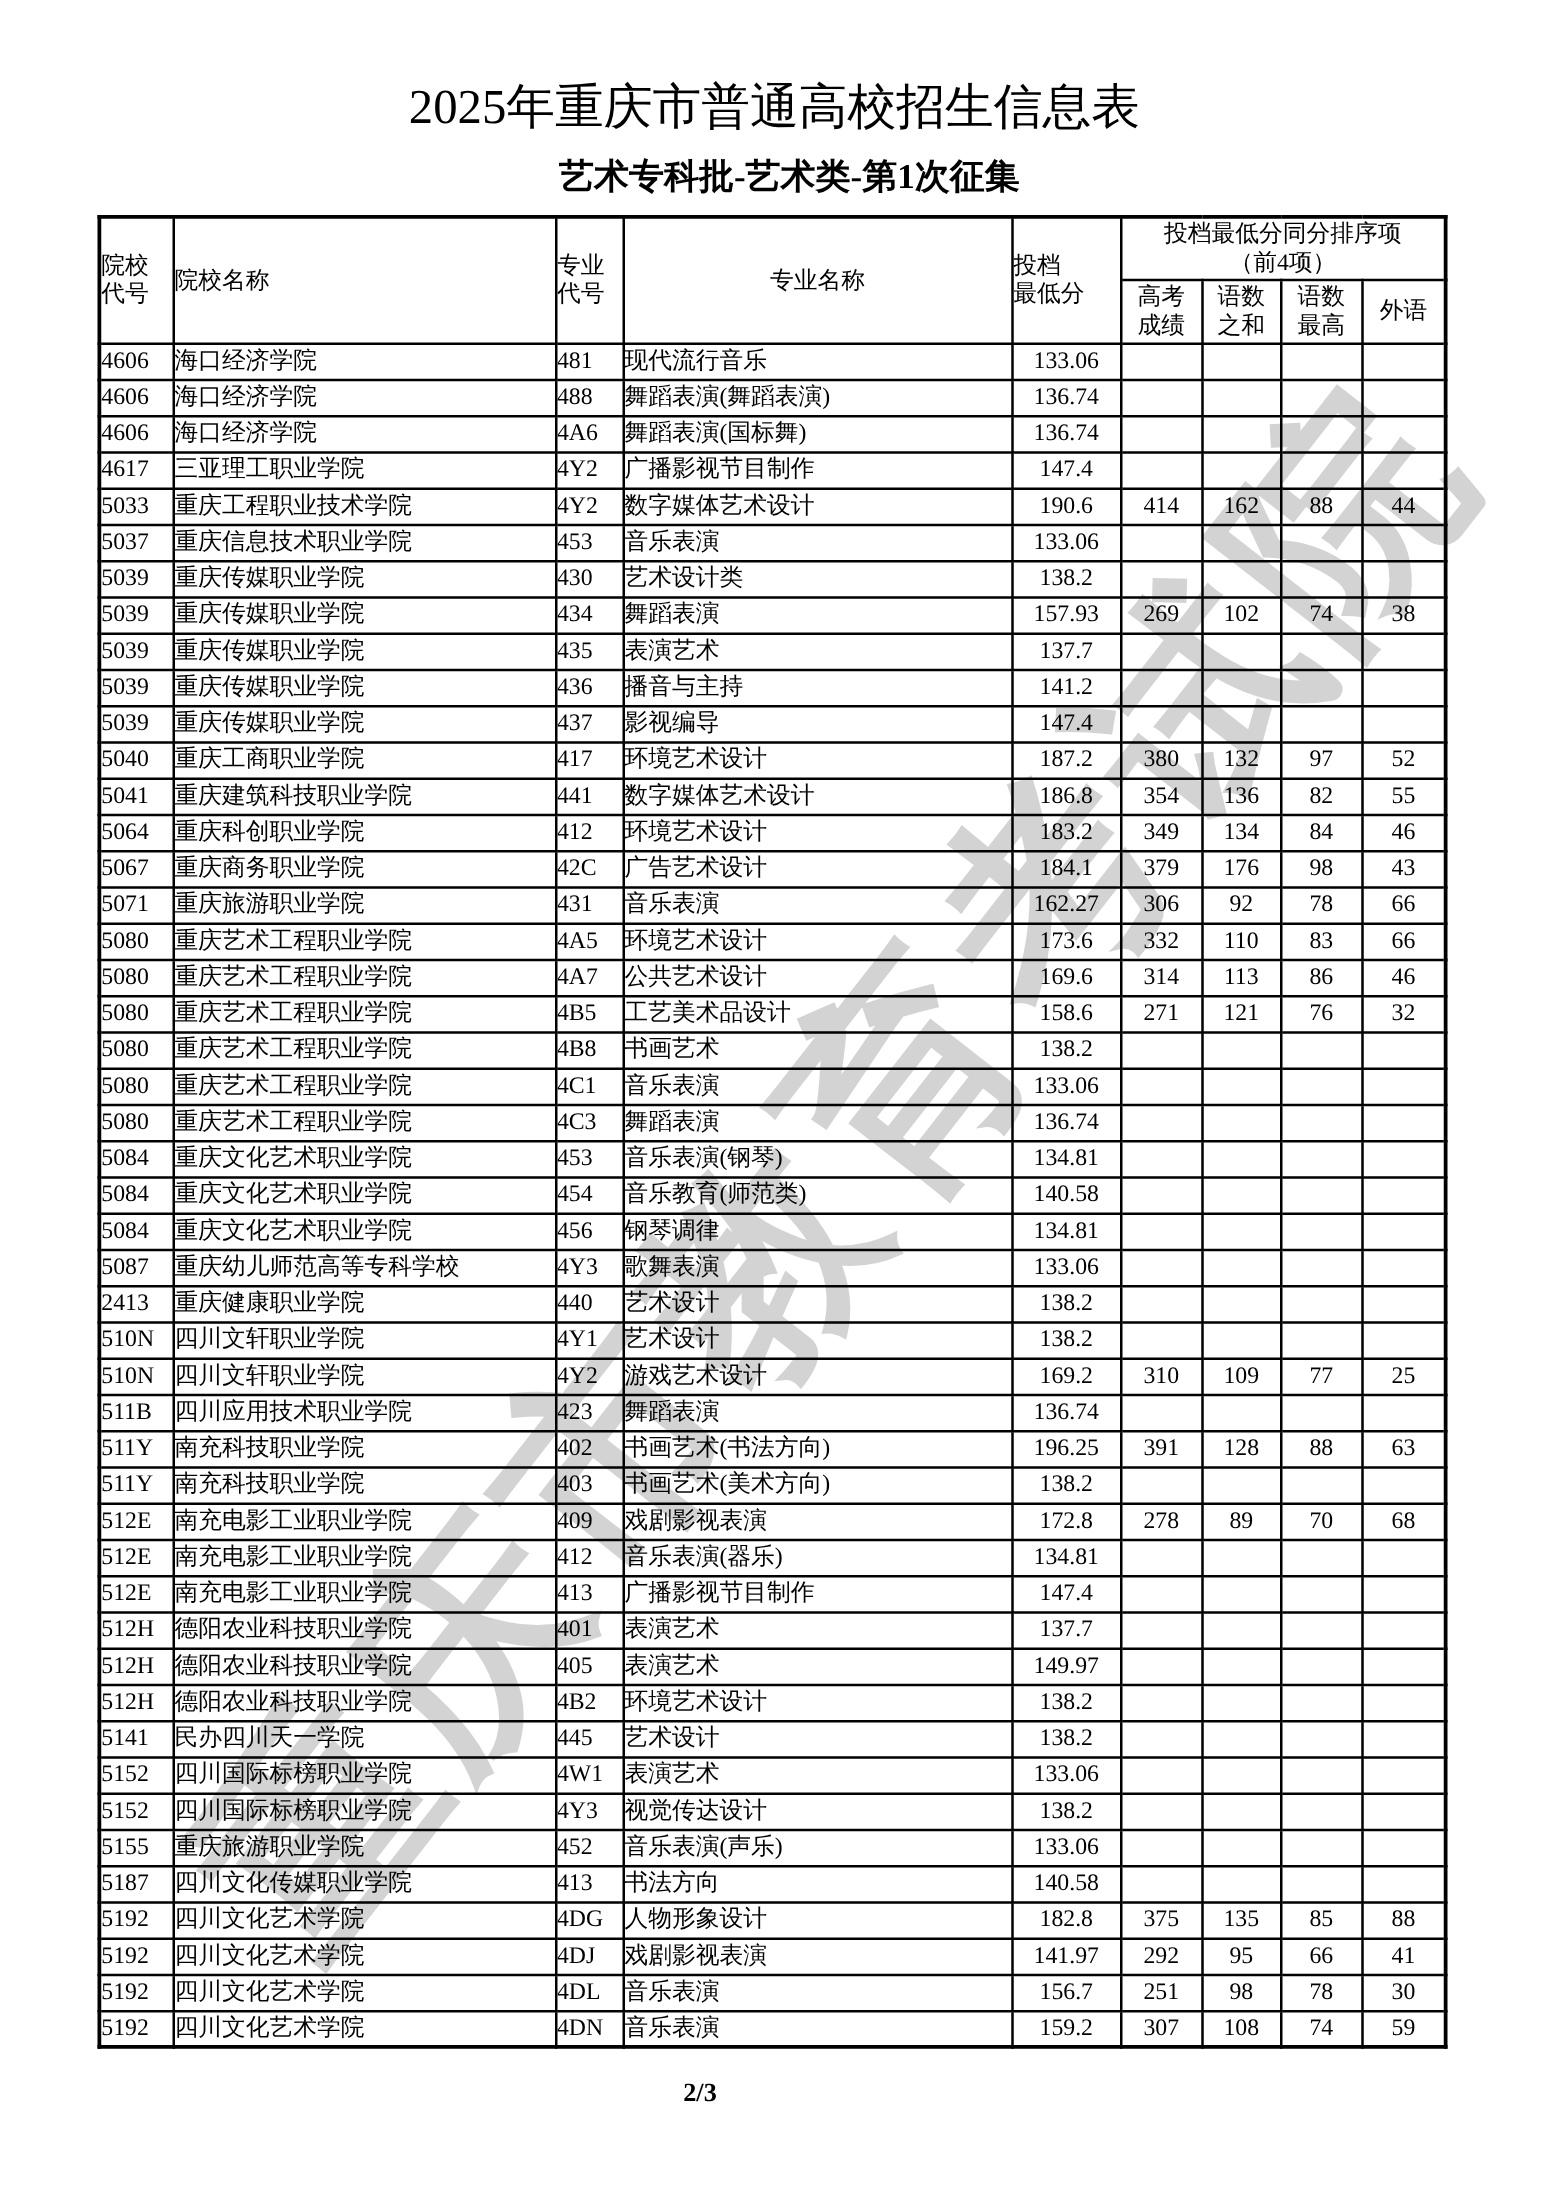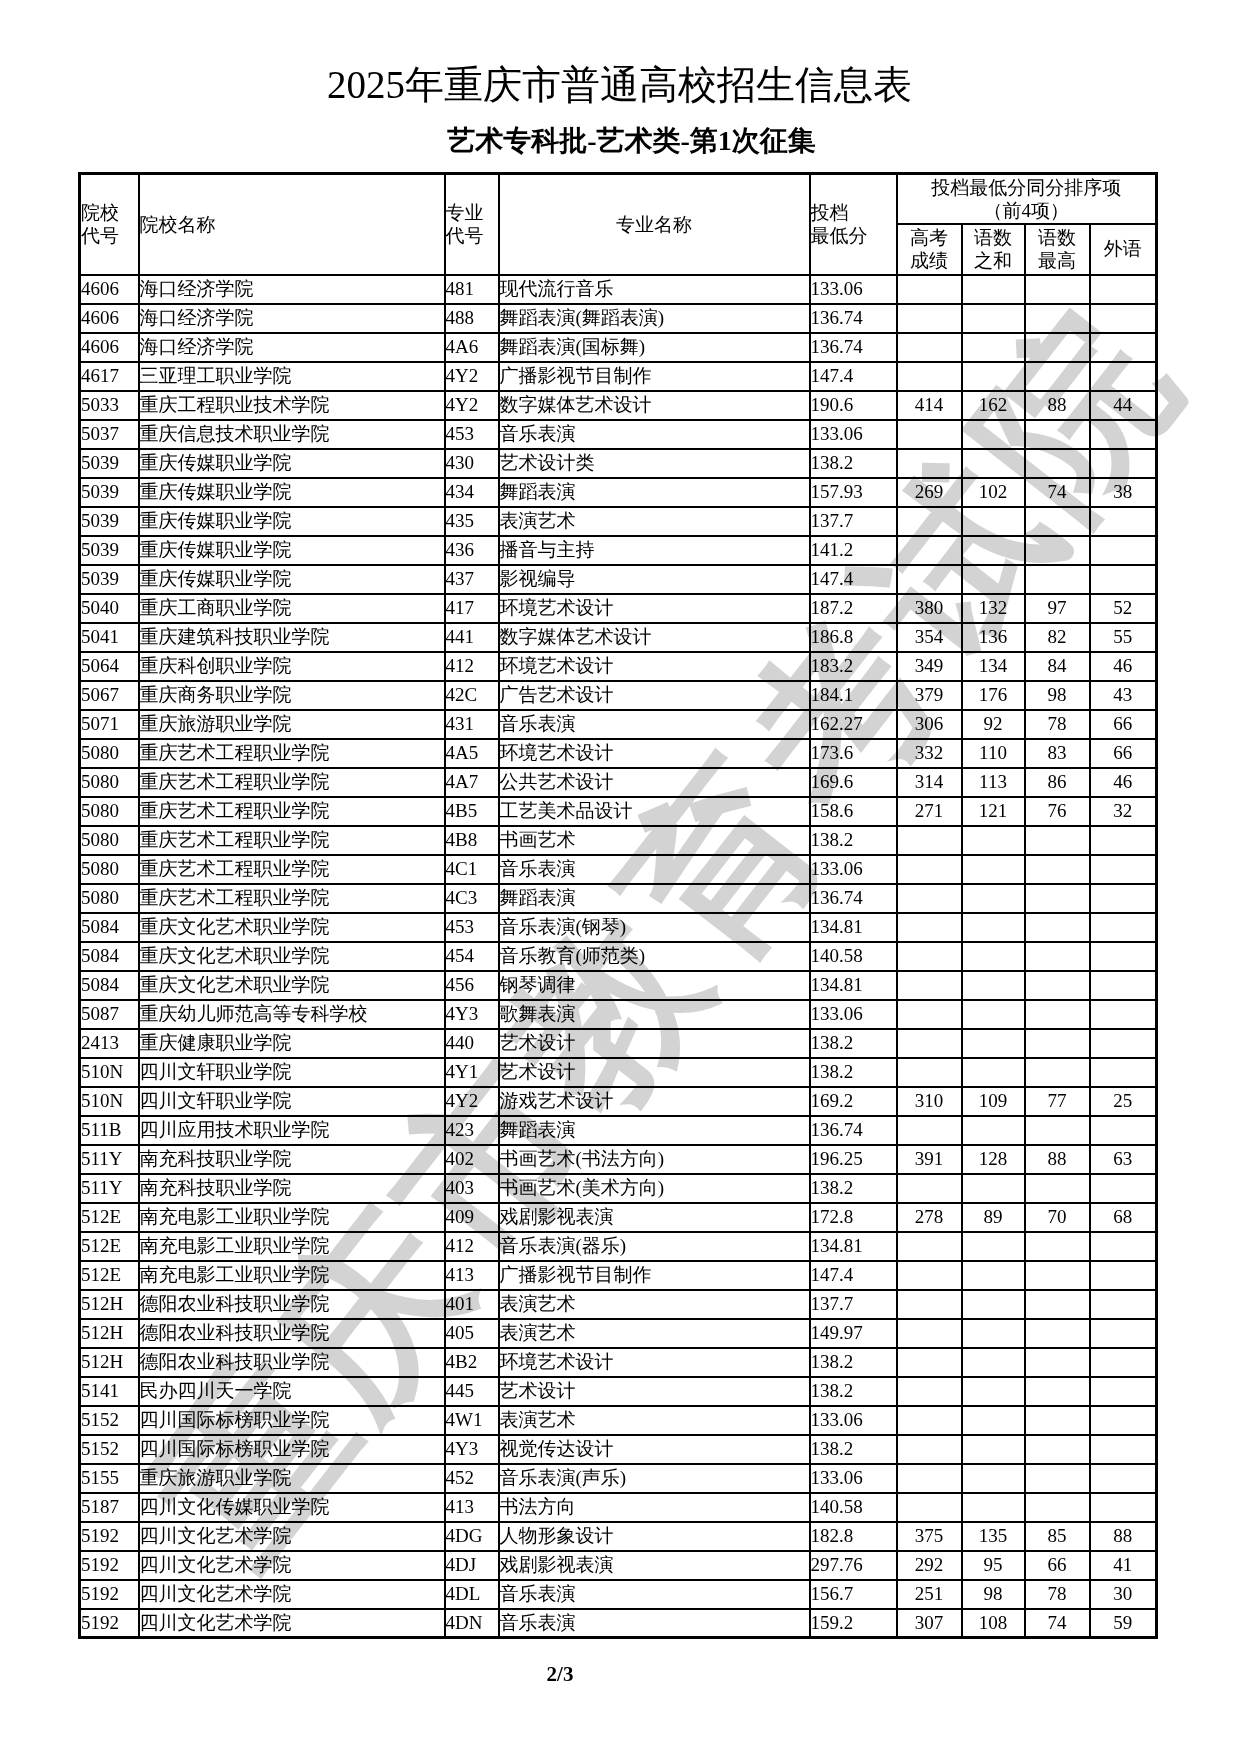--- a/index.html
+++ b/index.html
@@ -61,21 +61,21 @@
   }
   .admission thead th { white-space: pre-line; vertical-align: middle; }
   .admission thead tr.hr1 { height: 50px; }
   .admission thead tr.hr2 { height: 51px; }
   .admission tbody tr { height: 29px; }
   .admission tbody td { vertical-align: middle; white-space: nowrap; }
   .h-left   { text-align: left; padding-left: 7px; }
   .h-center { text-align: center; }
   .c-code  { text-align: left; padding-left: 7px; }
   .c-name  { text-align: left; padding-left: 7px; }
-  .c-score { text-align: left; padding-left: 7px; }
+  .c-score { text-align: center; padding-left: 7px; }
   .c-tie   { text-align: center; }
   .page-num {
     position: absolute;
     top: 1662px; left: 0; width: 1120px;
     text-align: center;
     font-size: 21px;
     z-index: 1;
     font-weight: bold;
   }
 </style>
@@ -605,21 +605,21 @@
         <td class="c-tie">375</td>
         <td class="c-tie">135</td>
         <td class="c-tie">85</td>
         <td class="c-tie">88</td>
       </tr>
       <tr>
         <td class="c-code">5192</td>
         <td class="c-name">四川文化艺术学院</td>
         <td class="c-code">4DJ</td>
         <td class="c-name">戏剧影视表演</td>
-        <td class="c-score">297.76</td>
+        <td class="c-score">141.97</td>
         <td class="c-tie">292</td>
         <td class="c-tie">95</td>
         <td class="c-tie">66</td>
         <td class="c-tie">41</td>
       </tr>
       <tr>
         <td class="c-code">5192</td>
         <td class="c-name">四川文化艺术学院</td>
         <td class="c-code">4DL</td>
         <td class="c-name">音乐表演</td>

